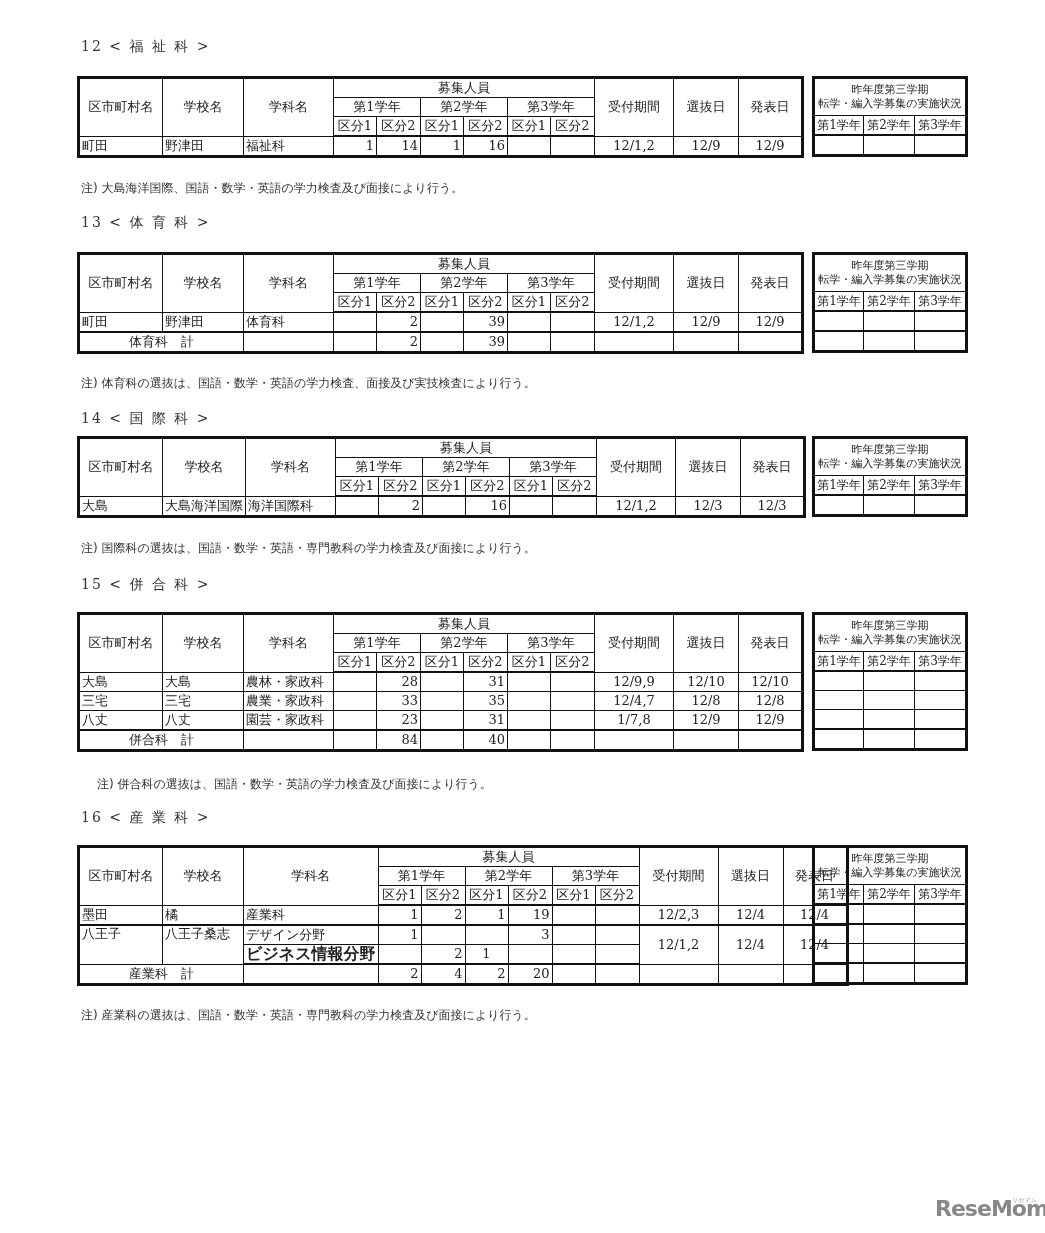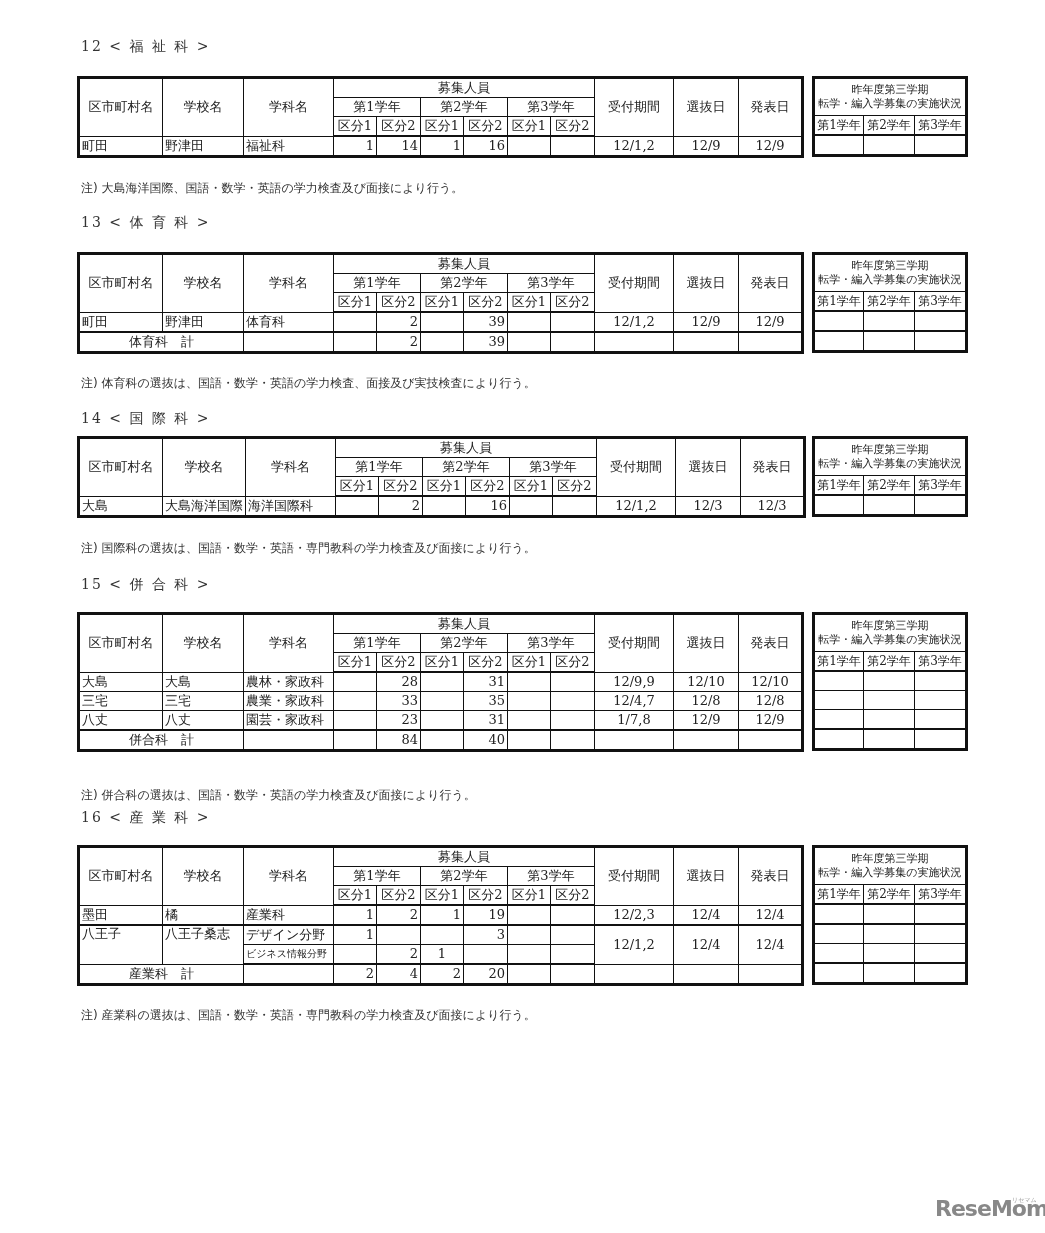--- a/index.html
+++ b/index.html
@@ -21,21 +21,21 @@
   .tbl-side { left: 735px; font-size: 12px; }
   .tbl-main td, .tbl-side td {
     border: 1px solid #111; padding: 0 2px; height: 18px; line-height: 16px;
     white-space: nowrap; overflow: hidden; color: #222;
   }
   .tbl-main, .tbl-side { border: 3px solid #111; }
   .c { text-align: center; }
   .r { text-align: right; }
   .l { text-align: left; }
   .thick-b td { border-bottom: 2px solid #111; }
-  .small { font-size: 10px; }
+  .small { font-size: 16px; font-weight: bold; }
   .hdr-note { font-size: 11px; line-height: 14px !important; white-space: normal !important; }
   .note {
     position: absolute; left: 4px; font-size: 12px; color: #333;
     font-family: "DejaVu Sans", "Liberation Sans", sans-serif;
   }
   .logo {
     position: absolute; left: 935px; top: 1196px; font-size: 22px; font-weight: bold;
     color: #888; font-family: "DejaVu Sans", "Liberation Sans", sans-serif; letter-spacing: -1px;
   }
   .logo-sub { position: absolute; left: 1012px; top: 1196px; font-size: 6px; color: #999;
@@ -432,21 +432,21 @@
           <td></td>
           <td></td>
         </tr>
     <tr>
           <td></td>
           <td></td>
           <td></td>
         </tr>
   </tbody>
     </table>
-  <div class="note" style="top:211px;">注) 併合科の選抜は、国語・数学・英語の学力検査及び面接により行う。</div>
+  <div class="note" style="top:200px;margin-left:16px;">注) 併合科の選抜は、国語・数学・英語の学力検査及び面接により行う。</div>
 </div>
 
 <div class="section" style="top:809px;">
   <div class="sec-title" style="top:0;">16 &lt; 産 業 科 &gt;</div>
   <table class="tbl-main" style="top:36px;">
     <colgroup>
       <col style="width:84px">
         <col style="width:81px">
         <col style="width:90px">
       <col style="width:43px">

